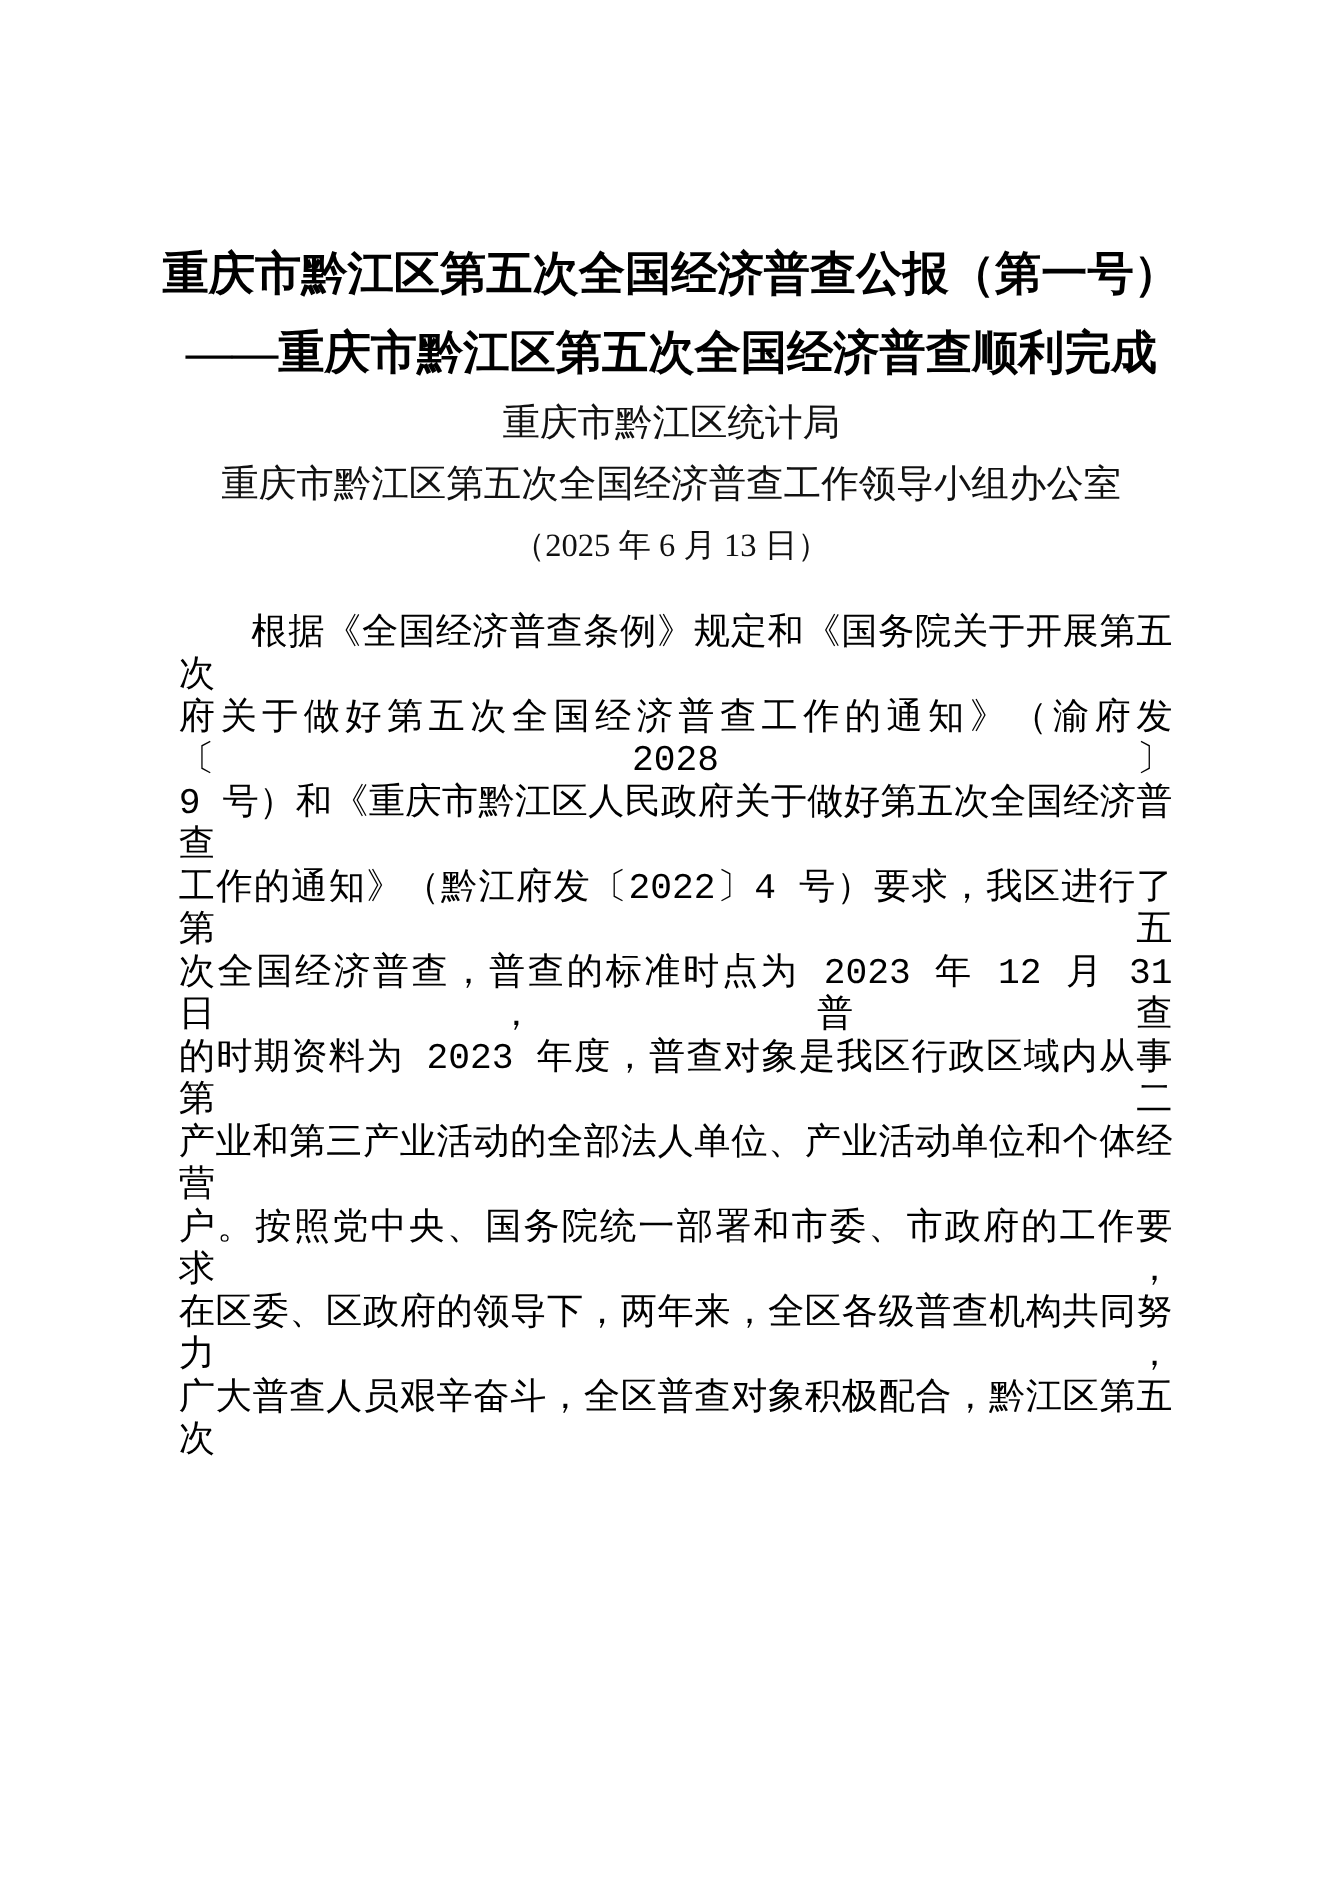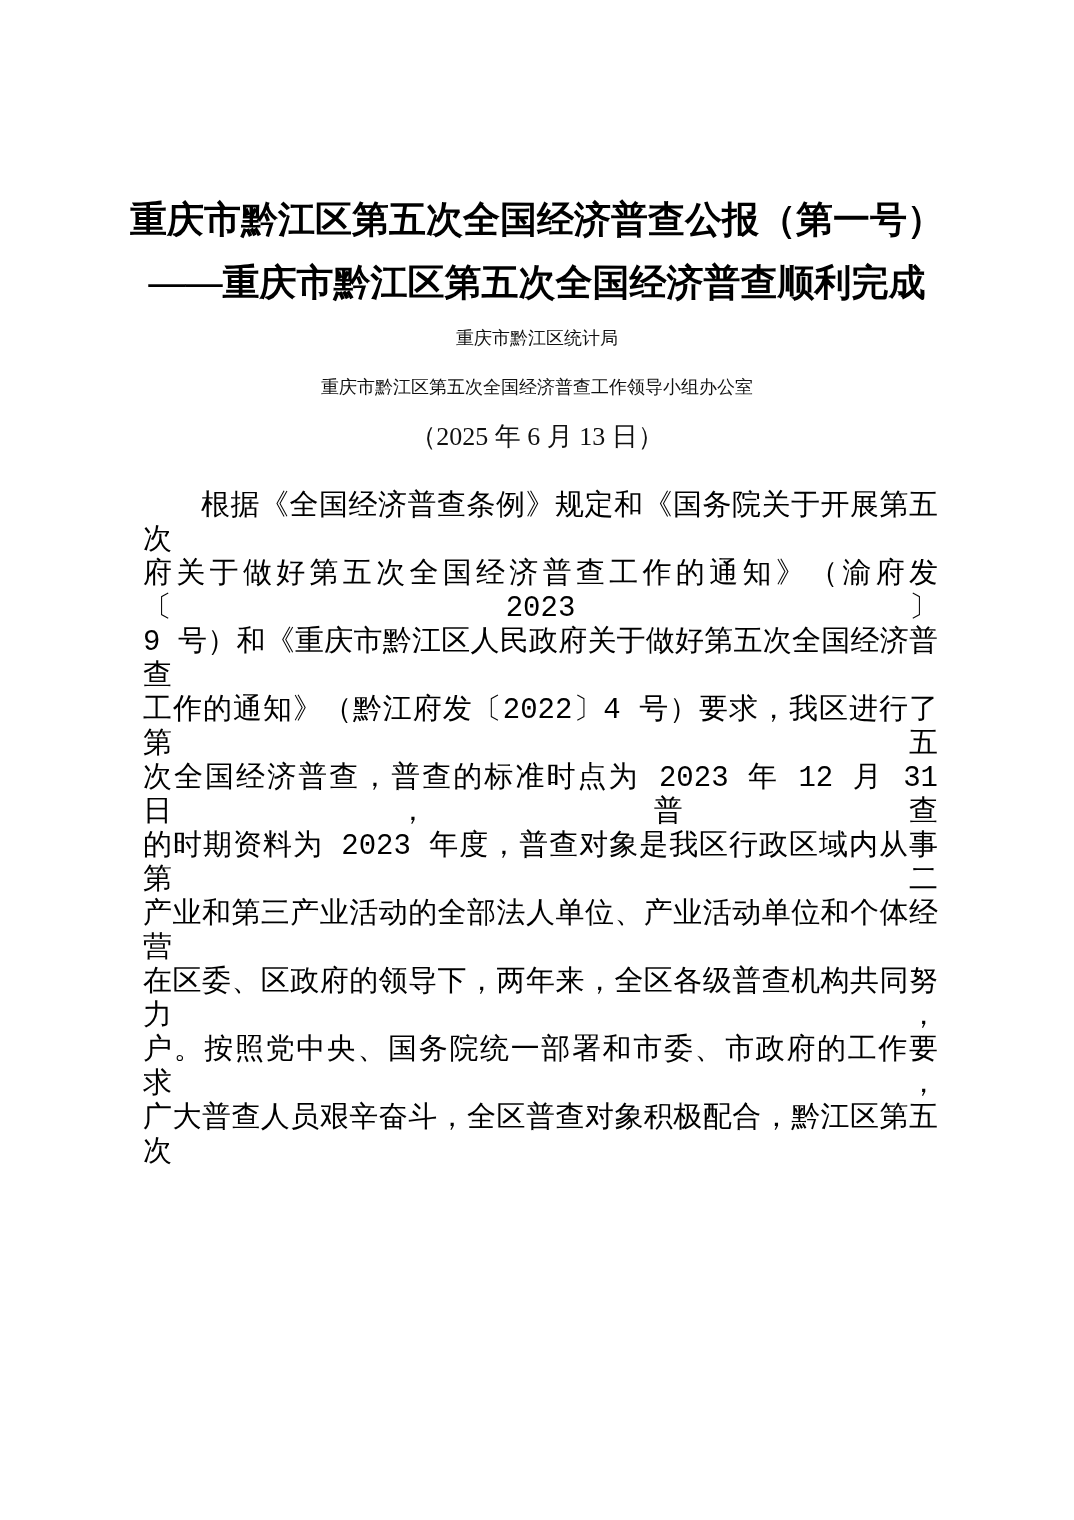--- a/index.html
+++ b/index.html
@@ -25,21 +25,21 @@
     font-family: "Liberation Serif", "DejaVu Serif", serif;
     font-weight: 700;
     font-size: 37px;
     line-height: 63px;
     color: #000000;
     letter-spacing: 0px;
     white-space: nowrap;
   }
   .byline {
     display: block;
-    font-size: 18px;
+    font-size: 30px;
     line-height: 49px;
     font-weight: 400;
     color: #111111;
     white-space: nowrap;
   }
   .dateline {
     display: block;
     font-size: 26px;
     line-height: 49px;
     font-weight: 400;
@@ -76,27 +76,27 @@
     </h1>
     <span class="byline">重庆市黔江区统计局</span>
     <span class="byline">重庆市黔江区第五次全国经济普查工作领导小组办公室</span>
     <span class="dateline">（2025 年 6 月 13 日）</span>
   </header>
 
   <main class="doc-body">
 
     <p>
       <span class="body-line first-line">根据《全国经济普查条例》规定和《国务院关于开展第五次</span>
-      <span class="body-line">府关于做好第五次全国经济普查工作的通知》（渝府发〔2023〕</span>
+      <span class="body-line">府关于做好第五次全国经济普查工作的通知》（渝府发〔2028〕</span>
       <span class="body-line">9 号）和《重庆市黔江区人民政府关于做好第五次全国经济普查</span>
       <span class="body-line">工作的通知》（黔江府发〔2022〕4 号）要求，我区进行了第五</span>
       <span class="body-line">次全国经济普查，普查的标准时点为 2023 年 12 月 31 日，普查</span>
       <span class="body-line">的时期资料为 2023 年度，普查对象是我区行政区域内从事第二</span>
       <span class="body-line">产业和第三产业活动的全部法人单位、产业活动单位和个体经营</span>
+      <span class="body-line">户。按照党中央、国务院统一部署和市委、市政府的工作要求，</span>
       <span class="body-line">在区委、区政府的领导下，两年来，全区各级普查机构共同努力，</span>
-      <span class="body-line">户。按照党中央、国务院统一部署和市委、市政府的工作要求，</span>
       <span class="body-line">广大普查人员艰辛奋斗，全区普查对象积极配合，黔江区第五次</span>
 
     </p>
 
   </main>
 
 </div>
 
 </body></html>

